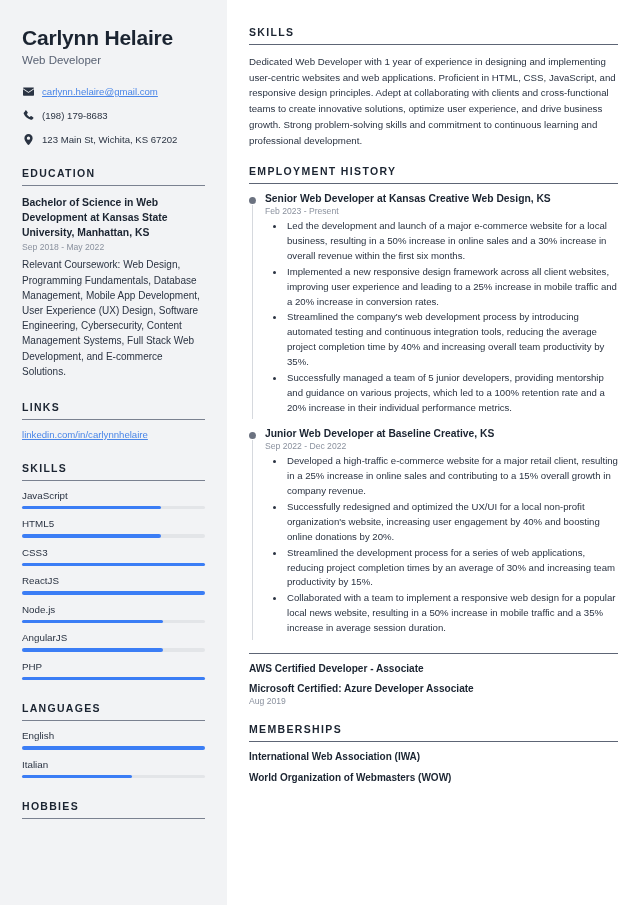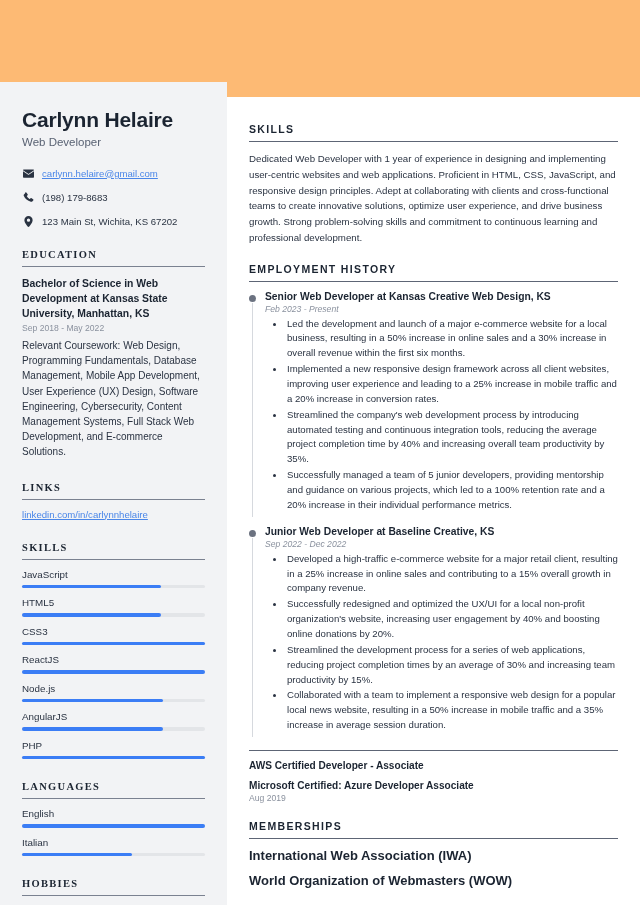--- a/index.html
+++ b/index.html
@@ -1,21 +1,21 @@
 <!DOCTYPE html>
 <html><head>
 <meta charset="utf-8">
 <style>
   * { box-sizing: border-box; margin: 0; padding: 0; }
   html, body {
     width: 640px; height: 905px;
     font-family: "Liberation Sans", sans-serif;
     background: #ffffff;
   }
-  .page { display: flex; width: 640px; height: 905px; background: #fdba74; align-items: flex-end; }
+  .page { display: flex; width: 640px; height: 905px; background: #fdba74; }
 
   
   .sidebar {
     width: 227px;
     background: #f2f3f5;
     padding: 26px 22px 0 22px;
     flex: 0 0 227px;
   }
   .name {
     font-size: 21px; font-weight: bold; color: #1b2431;
@@ -26,21 +26,21 @@
   .contacts { margin-top: 20px; }
   .contact-row { display: flex; align-items: center; gap: 8px; margin-bottom: 13px; }
   .contact-ico { width: 12px; display: flex; justify-content: center; color: #2a3342; flex: 0 0 12px; }
   .contact-ico svg { display: block; }
   .contact-text { font-size: 9.6px; color: #2a3342; }
   .contact-text.link { color: #4a86e8; text-decoration: underline; }
 
   .sec { margin-top: 22px; }
   .sec-title {
     font-size: 10.5px; font-weight: bold; color: #1b2431;
-    letter-spacing: 1.3px; padding-bottom: 6px; font-family: Liberation Serif, serif;
+    letter-spacing: 1.3px; padding-bottom: 6px;
   }
   .sec-rule { height: 1px; background: #7a8190; margin-bottom: 9px; }
 
   .edu-degree { font-size: 10.4px; font-weight: bold; color: #1b2431; line-height: 1.45; }
   .edu-date { font-size: 8.6px; color: #8a919e; margin-top: 2px; }
   .edu-desc { font-size: 10px; color: #2a3342; line-height: 1.52; margin-top: 5px; }
 
   .link-item { font-size: 9.6px; color: #4a86e8; text-decoration: underline; margin-top: 2px; }
 
   .bar-item { margin-bottom: 9px; }
@@ -61,33 +61,33 @@
   .job { position: relative; padding-left: 16px; }
   .job-dot {
     position: absolute; left: 0; top: 4px;
     width: 7px; height: 7px; border-radius: 50%; background: #6b7280;
   }
   .job-rail {
     position: absolute; left: 3px; top: 12px; bottom: -4px;
     width: 1px; background: #d6d9de;
   }
   .job-title { font-size: 10.3px; font-weight: bold; color: #1b2431; }
-  .job-date { font-size: 8.6px; color: #8a919e; margin-top: 2px; font-style: italic; }
+  .job-date { font-size: 8.6px; color: #8a919e; margin-top: 2px; }
   .job-bullets { margin: 3px 0 0 20px; }
   .job-bullets li {
     font-size: 9.6px; color: #2a3342; line-height: 1.55;
     margin-bottom: 1px; padding-left: 2px;
   }
   .job-bullets li::marker { font-size: 9px; }
   .job-spacer { height: 12px; }
 
   .cert-item { margin-bottom: 9px; }
   .cert-name { font-size: 10.1px; font-weight: bold; color: #1b2431; }
   .cert-date { font-size: 8.6px; color: #8a919e; margin-top: 2px; }
-  .mem-item { font-size: 13px; font-weight: bold; color: #1b2431; margin-bottom: 10px; }
+  .mem-item { font-size: 10px; font-weight: bold; color: #1b2431; margin-bottom: 10px; }
 </style>
 </head>
 <body>
 
 <div class="page">
 
   <aside class="sidebar">
 
     <div>
       <div class="name">Carlynn Helaire</div>

